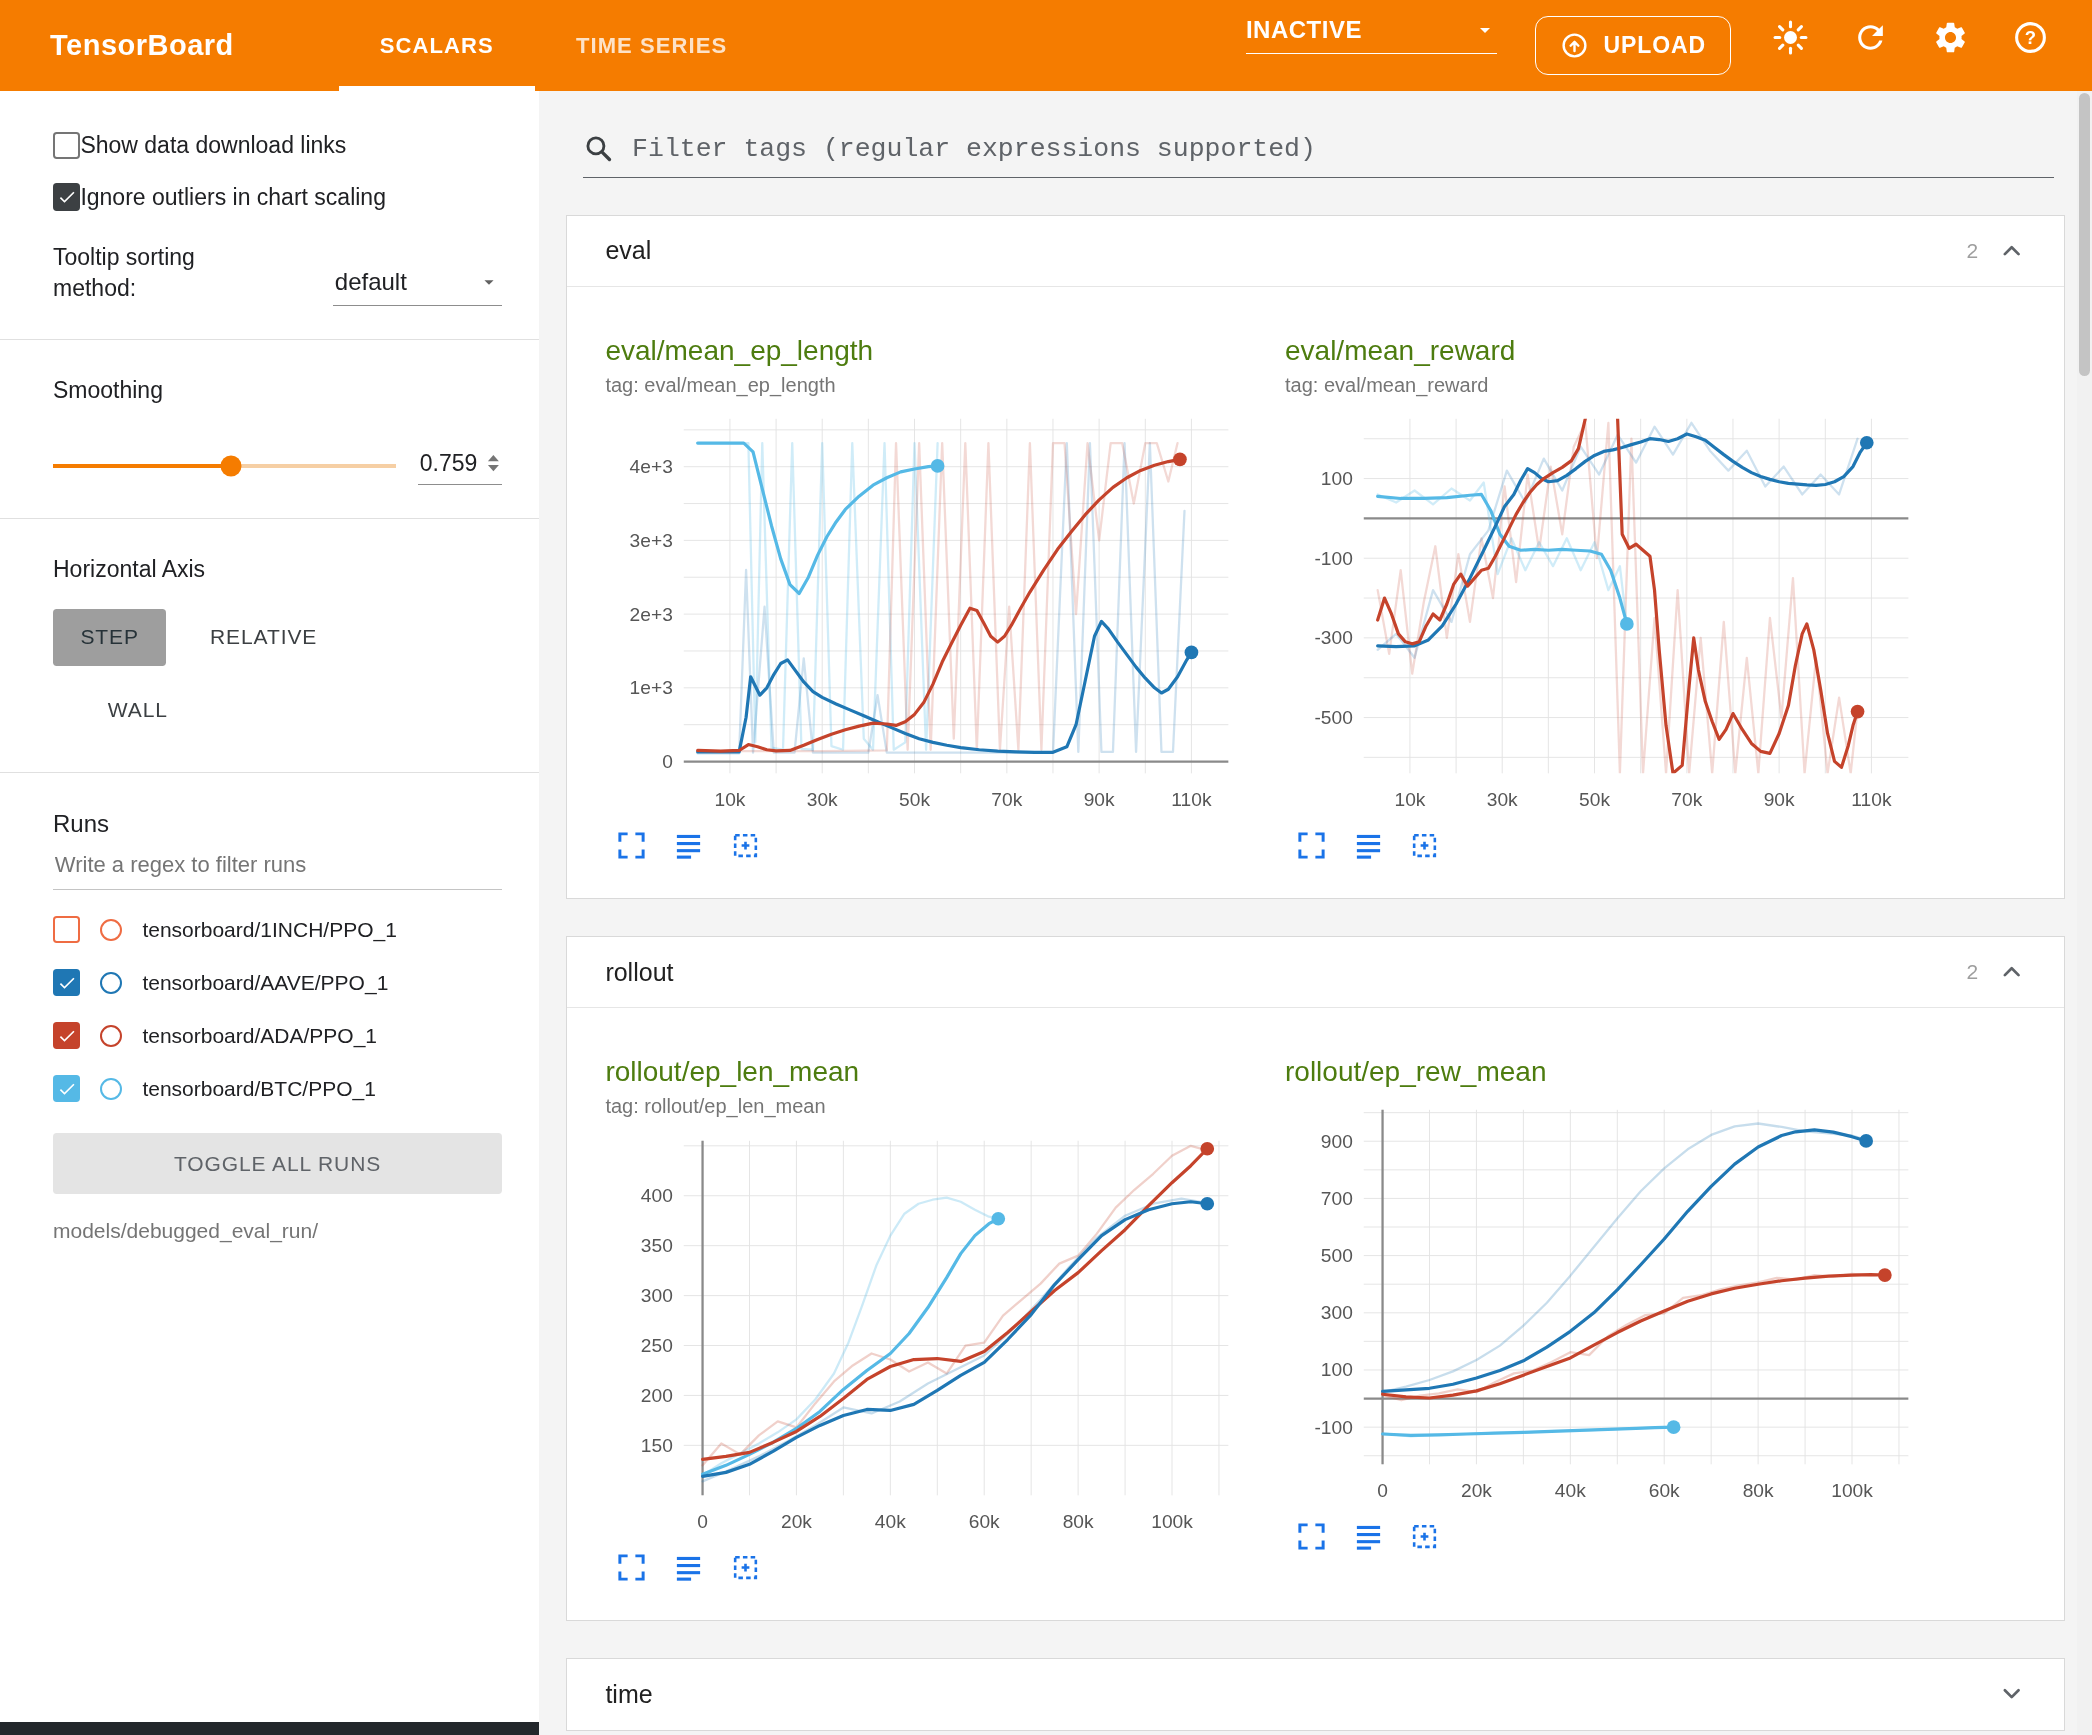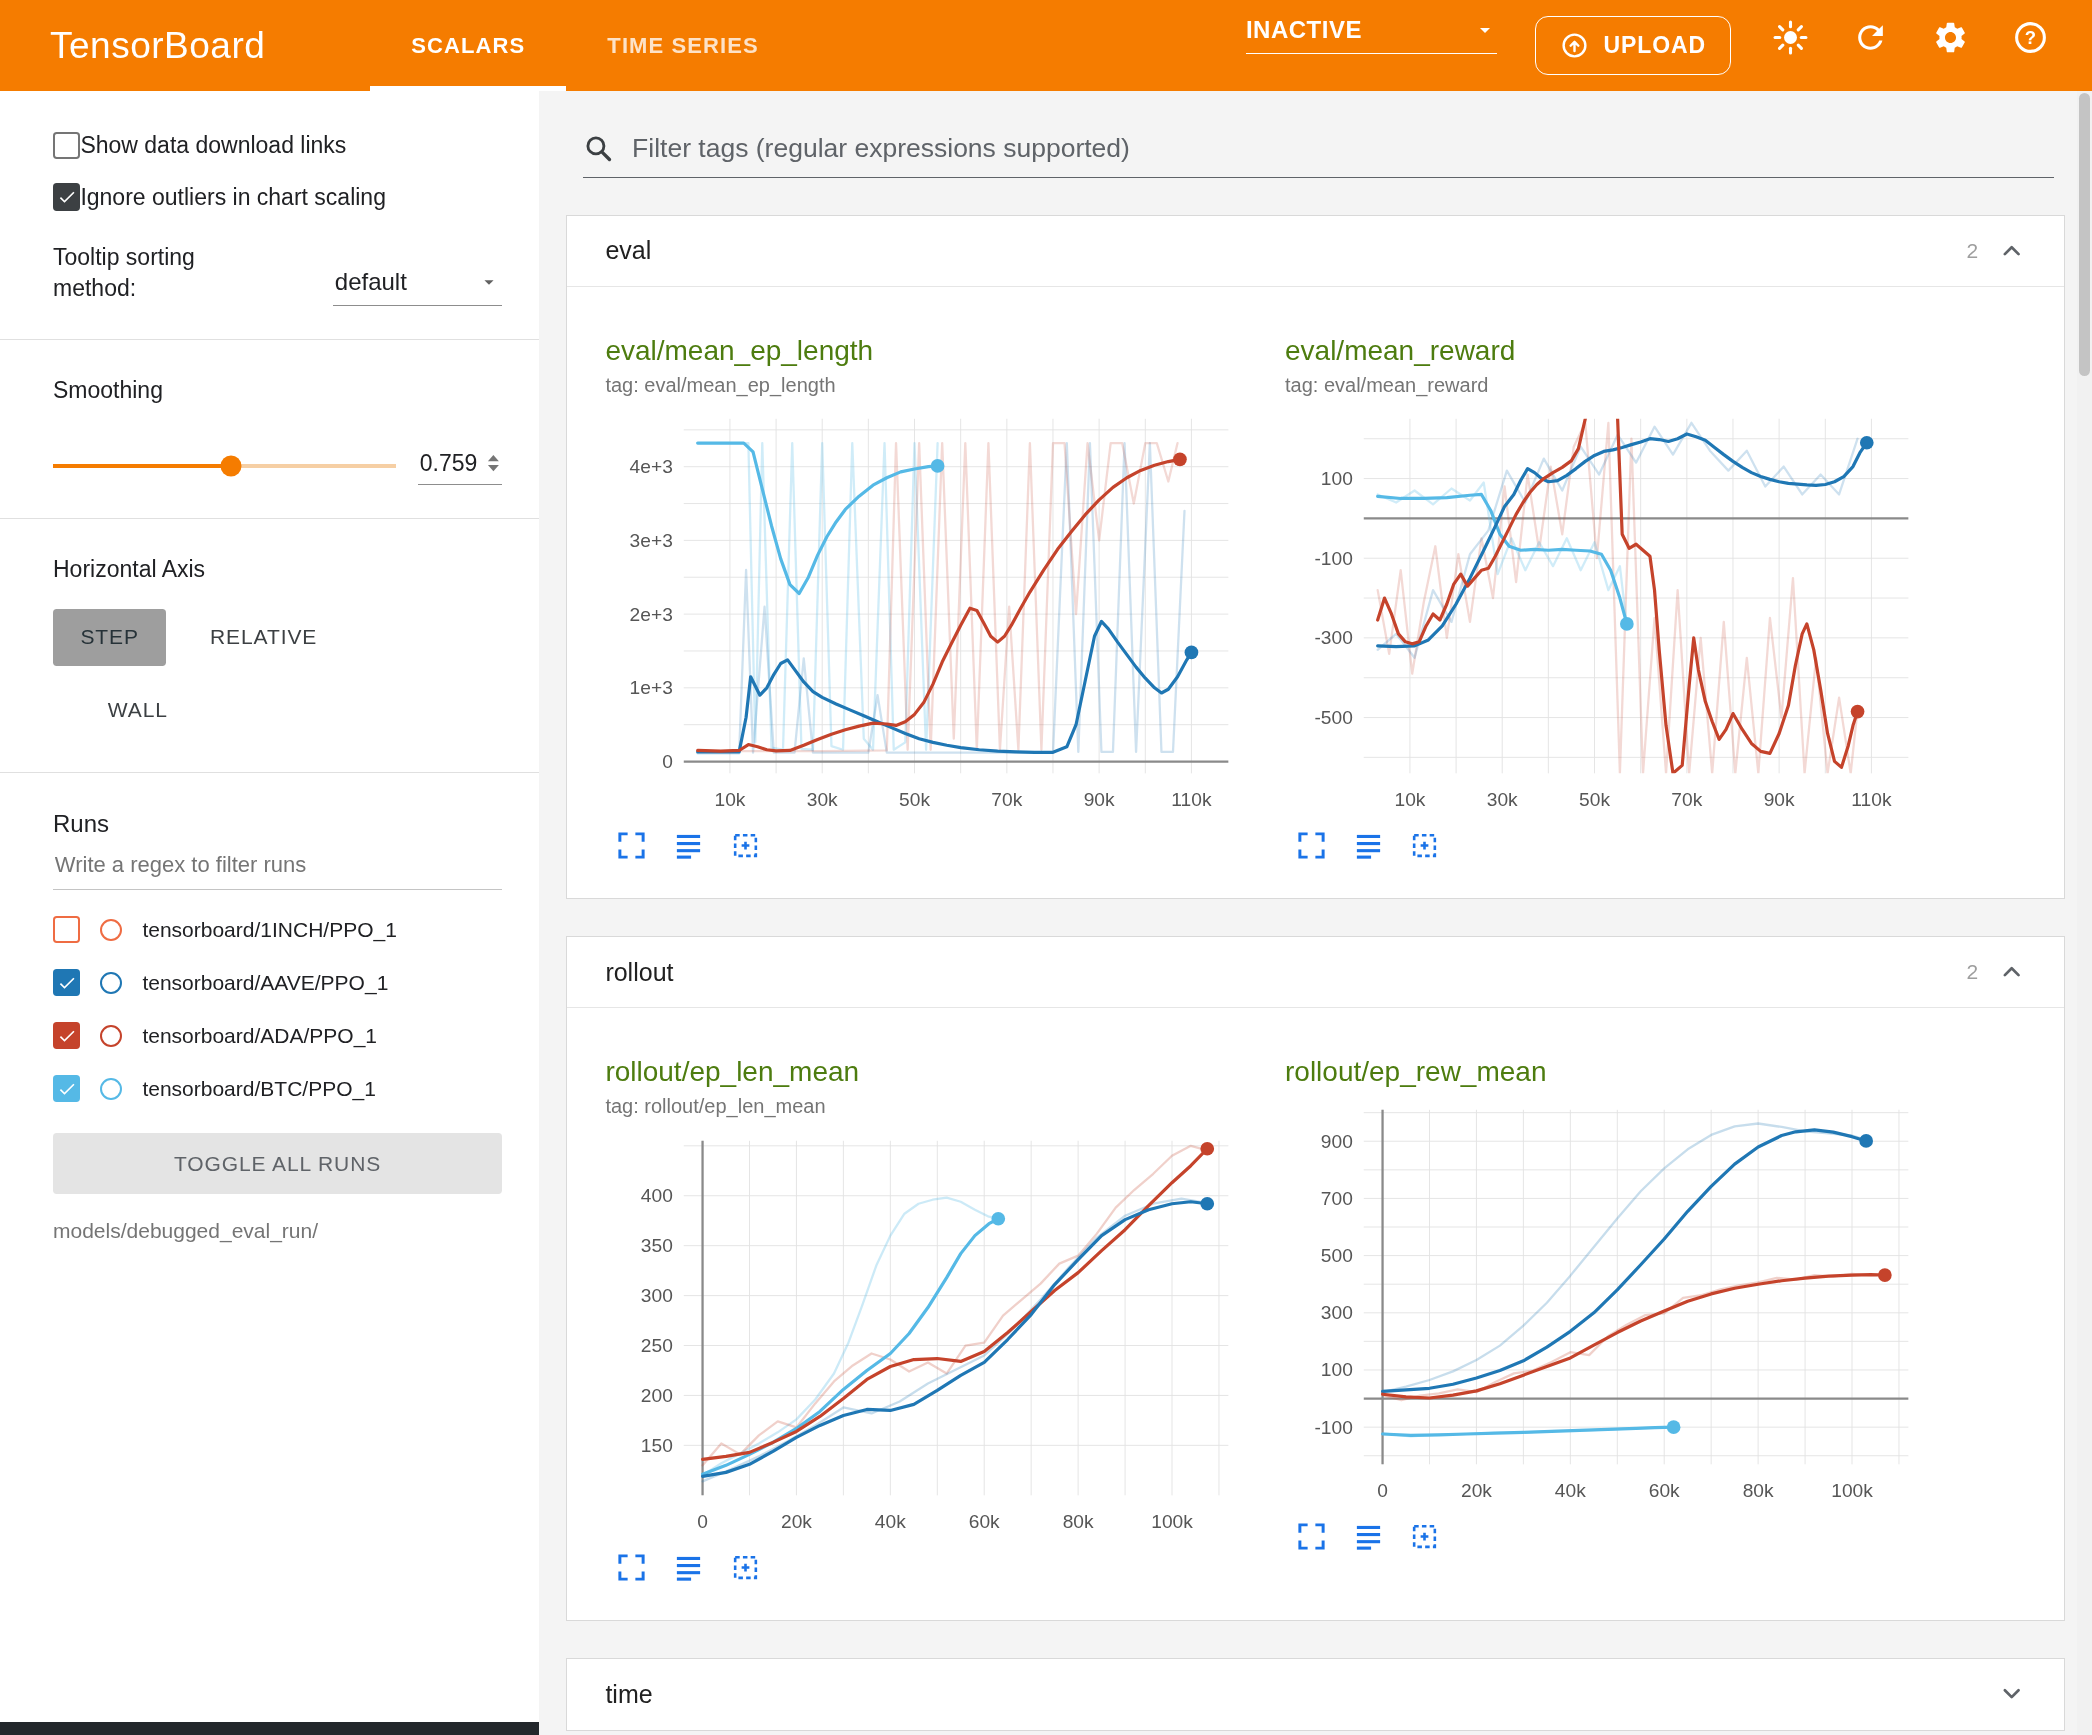--- a/index.html
+++ b/index.html
@@ -7,21 +7,21 @@
     --tool-blue:#1a73e8;
     --check-dark:#3c4043;
   }
   *{box-sizing:border-box;margin:0;padding:0}
   html,body{width:2092px;height:1735px;overflow:hidden;background:#fff;
     font-family:"Liberation Sans",sans-serif;color:#202124;position:relative}
 
   
   .header{position:absolute;top:0;left:0;right:0;height:91px;background:var(--accent);
     display:flex;align-items:center;color:#fff;z-index:5}
-  .logo{font-size:37px;font-weight:normal;margin-left:50px;letter-spacing:0.5px}
+  .logo{font-size:29px;font-weight:bold;margin-left:50px;letter-spacing:0.5px}
   .tabs{display:flex;height:100%;margin-left:105px}
   .tab{display:flex;align-items:center;padding:0 41px;font-size:22px;letter-spacing:1.1px;
     color:rgba(255,255,255,.78);position:relative;cursor:pointer;font-weight:bold}
   .tab.active{color:#fff}
   .tab.active::after{content:"";position:absolute;left:0;right:0;bottom:0;height:4.6px;background:#fff}
   .header-right{margin-left:auto;display:flex;align-items:flex-start;gap:38px;margin-right:41px}
   .status-dd{width:251px;display:flex;align-items:center;justify-content:space-between;
     border-bottom:1.8px solid #fff;padding-bottom:9.1px;font-size:24px;font-weight:bold;letter-spacing:0.5px;cursor:pointer}
   .upload-btn{display:flex;align-items:center;gap:14.6px;border:1.8px solid #fff;border-radius:13px;
     padding:13.7px 24px;font-size:23px;font-weight:bold;letter-spacing:0.9px;background:transparent;color:#fff;cursor:pointer}
@@ -65,21 +65,21 @@
   .toggle-all{width:100%;margin-top:31px;background:#e4e4e4;border:none;border-radius:3.7px;
     padding:18.3px 0;font-size:21px;letter-spacing:0.9px;color:#5f6368;cursor:pointer;font-family:inherit}
   .runs-path{font-size:21px;color:#757575;margin-top:25.6px}
 
   
   .main{position:absolute;top:91px;left:539px;right:0;bottom:0;background:#f4f4f4;
     padding:0 27.4px 0 27.4px;overflow:hidden;z-index:1}
   .filter-bar{display:flex;align-items:center;gap:18.3px;margin:42px 11px 0 16.4px;
     border-bottom:1.4px solid #5f6368;padding-bottom:12.8px}
   .filter-input{flex:1;border:none;outline:none;font-size:26.5px;background:transparent;
-    font-family:Liberation Sans, sans-serif;color:#4c1d95}
+    font-family:Liberation Mono, monospace;color:#4c1d95}
   .filter-input::placeholder{color:#5f6368}
   .card{background:#fff;border:0.9px solid #d9d9d9;margin-top:37px}
   .card-header{display:flex;align-items:center;height:71px;padding:0 38px;border-bottom:0.9px solid #e6e6e6}
   .card-title{font-size:25px;color:#212121}
   .card-right{margin-left:auto;display:flex;align-items:center;gap:20px}
   .card-count{color:#9e9e9e;font-size:21px}
   .chev-btn{background:none;border:none;cursor:pointer;color:#5f6368;display:flex;align-items:center}
   .card-body{display:flex;padding:48px 18.3px 37px 38px}
   .chart-block{width:665px;margin-right:14.6px}
   .chart-title{font-size:28px;color:#4d7c0f}

